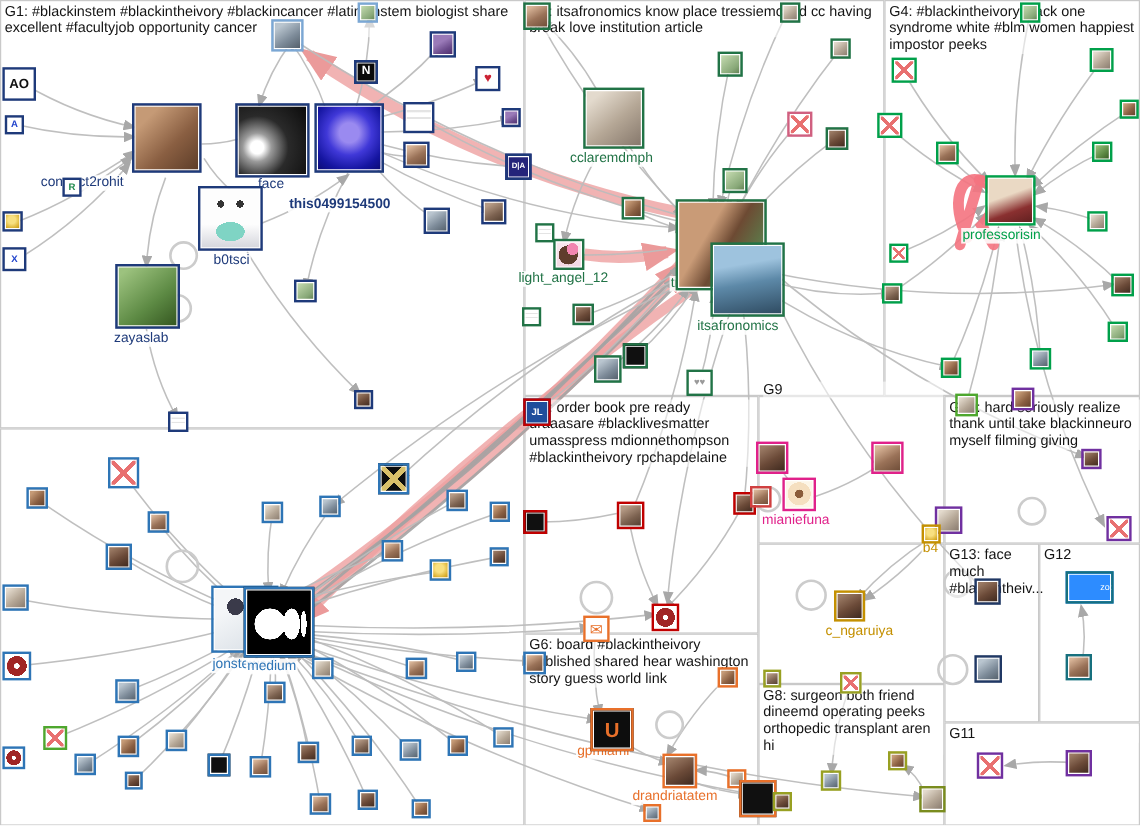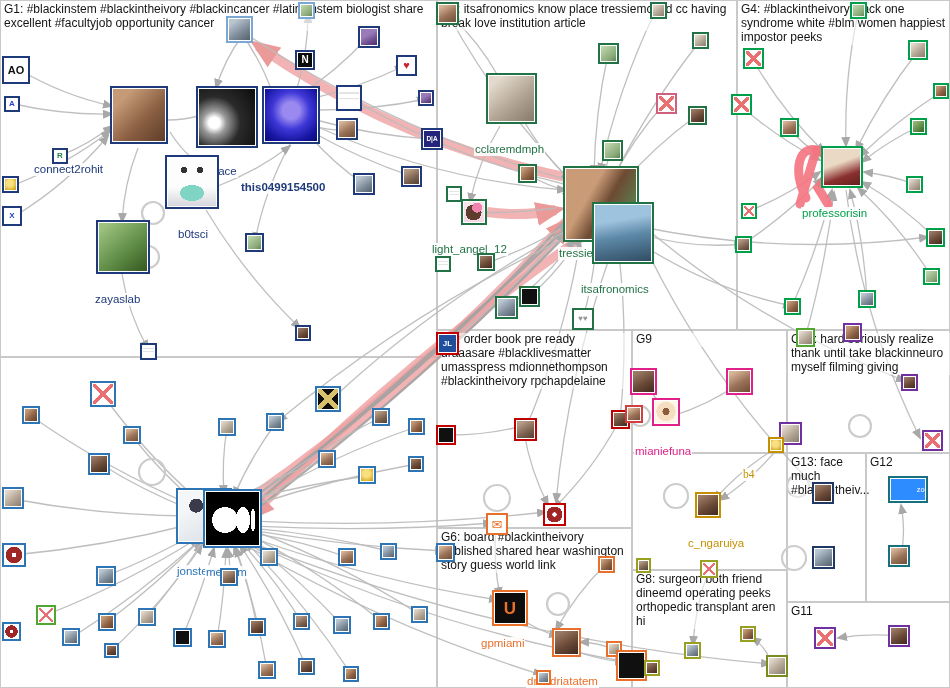--- a/index.html
+++ b/index.html
@@ -9,21 +9,21 @@
   #group-layer{position:absolute;left:0;top:0;width:950px;height:688px;z-index:0;}
   #glabel-layer{position:absolute;left:0;top:0;width:950px;height:688px;z-index:2;pointer-events:none;}
   #nlabel-layer{position:absolute;left:0;top:0;width:950px;height:688px;z-index:3;}
   #node-layer{position:absolute;left:0;top:0;width:950px;height:688px;z-index:4;}
   .group-box{position:absolute;border:1px solid #c9c9c9;box-sizing:border-box;}
   .group-label{position:absolute;font-size:12px;line-height:1.16;color:#141414;background:rgba(255,255,255,.55);}
   .node{position:absolute;box-sizing:border-box;border:2px solid #444;box-shadow:inset 0 0 0 1px #fff;
         display:flex;align-items:center;justify-content:center;overflow:hidden;cursor:pointer;}
   .node span{font-weight:bold;font-size:8px;line-height:1;}
   .node-label{position:absolute;font-size:11.5px;line-height:1.1;white-space:nowrap;
-              background:rgba(255,255,255,.88);padding:0 1px;margin-top:17px;}
+              background:rgba(255,255,255,.88);padding:0 1px;}
   
   .f-face1{background:linear-gradient(135deg,#c59a76 20%,#8a5f42 60%,#5c3c28);}
   .f-face2{background:linear-gradient(150deg,#d9b598 15%,#9a7258 55%,#6b4a35);}
   .f-face3{background:linear-gradient(145deg,#b9c5cf 20%,#7d8b99 60%,#4f5b66);}
   .f-face4{background:linear-gradient(150deg,#b59a85 20%,#7c6250 60%,#4e3a2c);}
   .f-face5{background:linear-gradient(140deg,#e3dacd 15%,#b5a796 55%,#84766a);}
   .f-face6{background:linear-gradient(150deg,#9a7a64 15%,#6b4a38 55%,#3a261c);}
   .f-face7{background:linear-gradient(120deg,#c99b77 0 35%,#6d4a33 55%,#5d7a4a 80%,#88a868);}
   .f-face8{background:linear-gradient(160deg,#ead9c4 0 40%,#8a3030 70%,#5e1f1f);}
   .f-green1{background:linear-gradient(140deg,#9cc27e 10%,#5d8a44 60%,#33551f);}
@@ -241,21 +241,21 @@
         <path d="M816,150 C832,154 832,174 818,188 L828,204" fill="none" stroke="#f4737f" stroke-width="9" stroke-linecap="round" stroke-opacity="0.9"></path>
       </g>
   </svg>
   <div id="glabel-layer">
       <div class="group-label" style="left: 4px; top: 3px; width: 432px;">G1: #blackinstem #blackintheivory #blackincancer #latinxinstem biologist share excellent #facultyjob opportunity cancer</div>
       <div class="group-label" style="left: 441px; top: 3px; width: 292px;">G3: itsafronomics know place tressiemcphd cc having break love institution article</div>
       <div class="group-label" style="left: 741px; top: 3px; width: 205px;">G4: #blackintheivory black one syndrome white #blm women happiest impostor peeks</div>
       <div class="group-label" style="left: 441px; top: 333px; width: 188px;">G5: order book pre ready draaasare #blacklivesmatter umasspress mdionnethompson #blackintheivory rpchapdelaine</div>
       <div class="group-label" style="left: 441px; top: 531px; width: 190px;">G6: board #blackintheivory published shared hear washington story guess world link</div>
       <div class="group-label" style="left: 636px; top: 573px; width: 150px;">G8: surgeon both friend dineemd operating peeks orthopedic transplant aren hi</div>
-      <div class="group-label" style="left: 636px; top: 333px; width: 150px;">G9</div>
+      <div class="group-label" style="left: 636px; top: 318px; width: 150px;">G9</div>
       <div class="group-label" style="left: 791px; top: 333px; width: 160px;">G10: hard seriously realize thank until take blackinneuro myself filming giving</div>
       <div class="group-label" style="left: 791px; top: 605px; width: 158px;">G11</div>
       <div class="group-label" style="left: 870px; top: 456px; width: 78px;">G12</div>
       <div class="group-label" style="left: 791px; top: 456px; width: 74px;">G13: face much #blackintheiv...</div>
     </div>
   <div id="nlabel-layer">
       <div class="node-label" style="left: 33px; top: 146px; color: rgb(30, 58, 122);">connect2rohit</div>
       <div class="node-label" style="left: 214px; top: 148px; color: rgb(30, 58, 122);">face</div>
       <div class="node-label" style="left: 240px; top: 164px; color: rgb(30, 58, 122); font-weight: bold;">this0499154500</div>
       <div class="node-label" style="left: 177px; top: 211px; color: rgb(30, 58, 122);">b0tsci</div>
@@ -264,21 +264,21 @@
       <div class="node-label" style="left: 205px; top: 549px; color: rgb(46, 117, 182);">medium</div>
       <div class="node-label" style="left: 474px; top: 126px; color: rgb(33, 115, 70);">cclaremdmph</div>
       <div class="node-label" style="left: 558px; top: 230px; color: rgb(33, 115, 70);">tressiemcphd</div>
       <div class="node-label" style="left: 580px; top: 266px; color: rgb(33, 115, 70);">itsafronomics</div>
       <div class="node-label" style="left: 431px; top: 226px; color: rgb(33, 115, 70);">light_angel_12</div>
       <div class="node-label" style="left: 801px; top: 190px; color: rgb(0, 160, 74);">professorisin</div>
       <div class="node-label" style="left: 480px; top: 620px; color: rgb(232, 112, 42);">gpmiami</div>
       <div class="node-label" style="left: 526px; top: 658px; color: rgb(232, 112, 42);">drandriatatem</div>
       <div class="node-label" style="left: 634px; top: 428px; color: rgb(224, 33, 138);">mianiefuna</div>
       <div class="node-label" style="left: 687px; top: 520px; color: rgb(196, 144, 0);">c_ngaruiya</div>
-      <div class="node-label" style="left: 742px; top: 451px; color: rgb(196, 144, 0); font-family: Liberation Serif, serif;">b4</div>
+      <div class="node-label" style="left: 768px; top: 451px; color: rgb(196, 144, 0);">b4</div>
     </div>
   <div id="node-layer">
       <div class="node f-ao" style="left: 2px; top: 56px; width: 28px; height: 28px; border-color: rgb(30, 58, 122);">
         <span>AO</span>
       </div>
       <div class="node f-docblue" style="left: 4px; top: 96px; width: 16px; height: 16px; border-color: rgb(30, 58, 122);">
         <span>A</span>
       </div>
       <div class="node f-docgreen" style="left: 52px; top: 148px; width: 16px; height: 16px; border-color: rgb(30, 58, 122);">
         <span>R</span>

